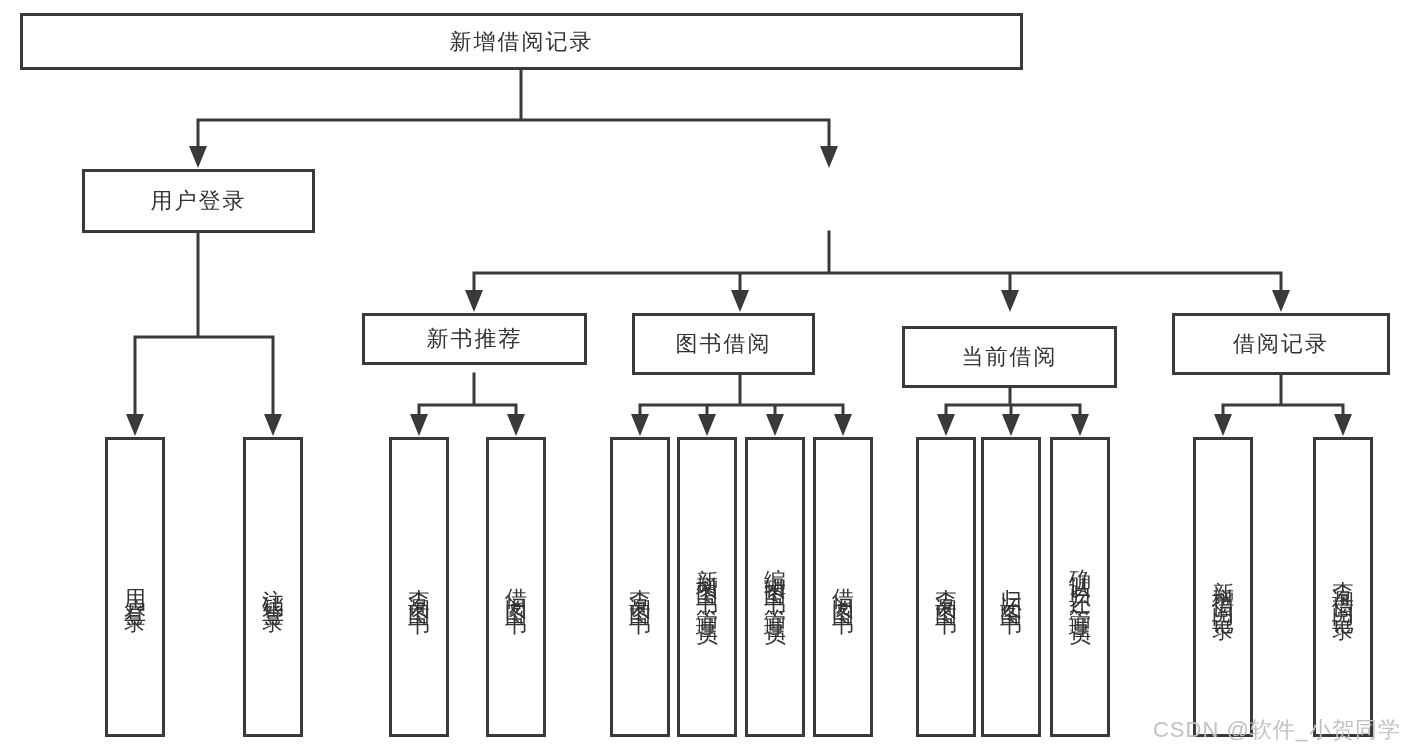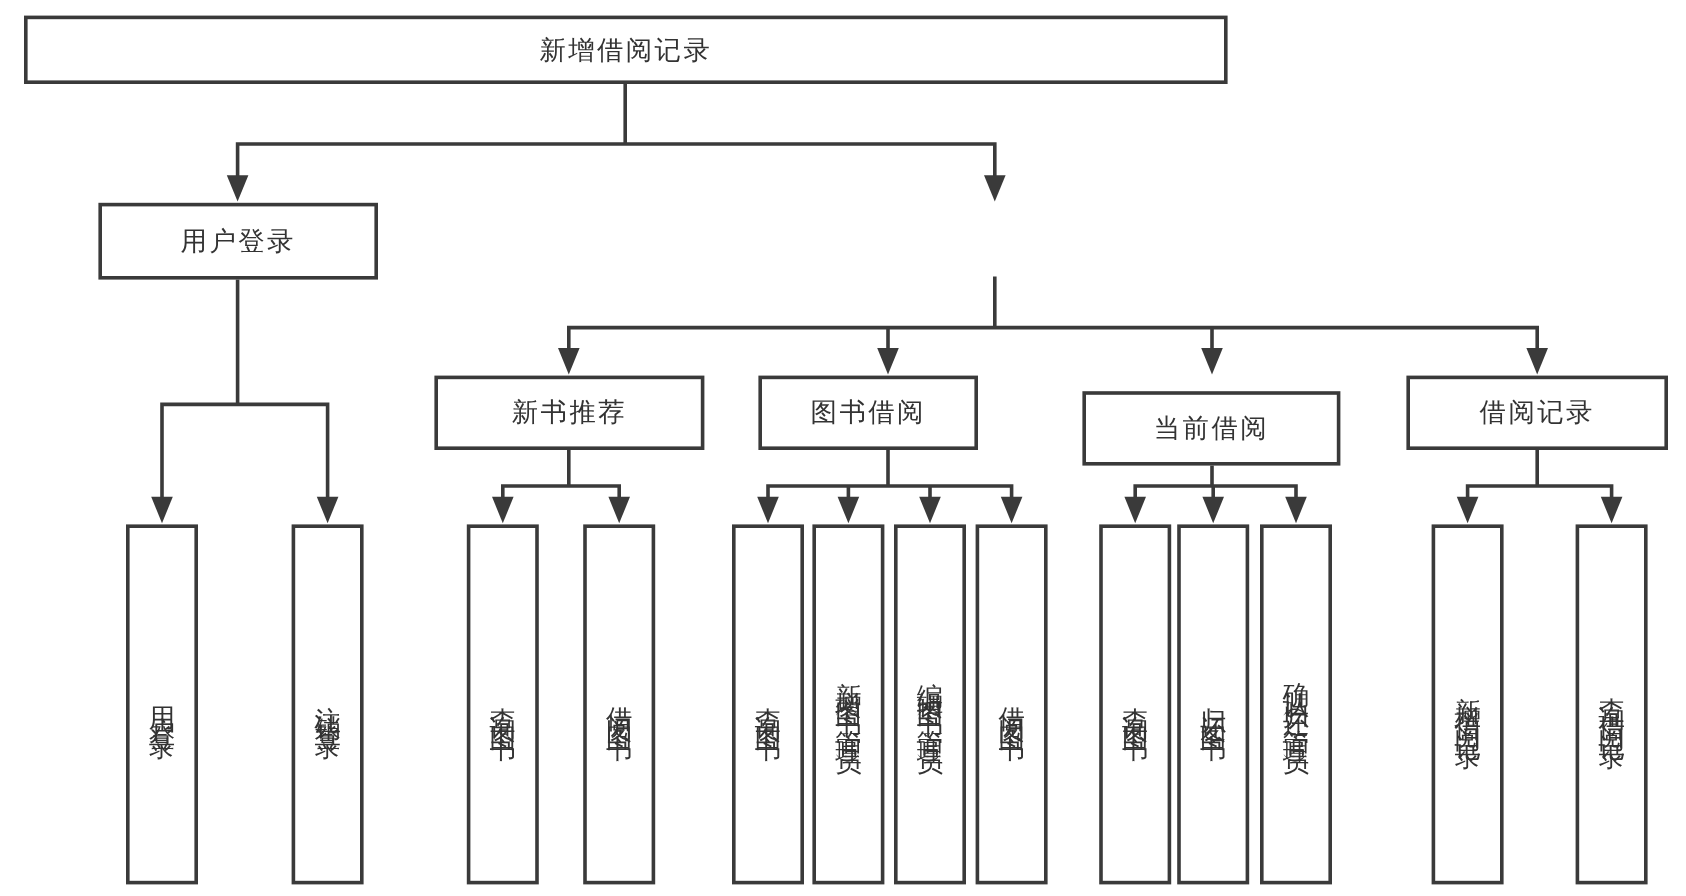--- a/index.html
+++ b/index.html
@@ -118,21 +118,21 @@
   </svg>
 
   <div class="node" style="left:20px; top:13px; width:1003px; height:57px;">
     <span class="label">新增借阅记录</span>
   </div>
 
   <div class="node" style="left:82px; top:169px; width:233px; height:64px;">
     <span class="label">用户登录</span>
   </div>
 
-  <div class="node" style="left:362px; top:313px; width:225px; height:62px;">
+  <div class="node" style="left:362px; top:313px; width:225px; height:52px;">
     <span class="label">新书推荐</span>
   </div>
   <div class="node" style="left:632px; top:313px; width:183px; height:62px;">
     <span class="label">图书借阅</span>
   </div>
   <div class="node" style="left:902px; top:313px; width:215px; height:62px;margin-top:13px;">
     <span class="label">当前借阅</span>
   </div>
   <div class="node" style="left:1172px; top:313px; width:218px; height:62px;">
     <span class="label">借阅记录</span>
@@ -175,14 +175,15 @@
     <span class="label">确认归还（管理员）</span>
   </div>
 
   <div class="node v" style="left:1193px; top:437px; width:60px; height:300px;">
     <span class="label">新增借阅记录</span>
   </div>
   <div class="node v" style="left:1313px; top:437px; width:60px; height:300px;">
     <span class="label">查询借阅记录</span>
   </div>
 
+  <div class="watermark">CSDN @软件_小贺同学</div>
 
 </div>
 
 </body></html>

